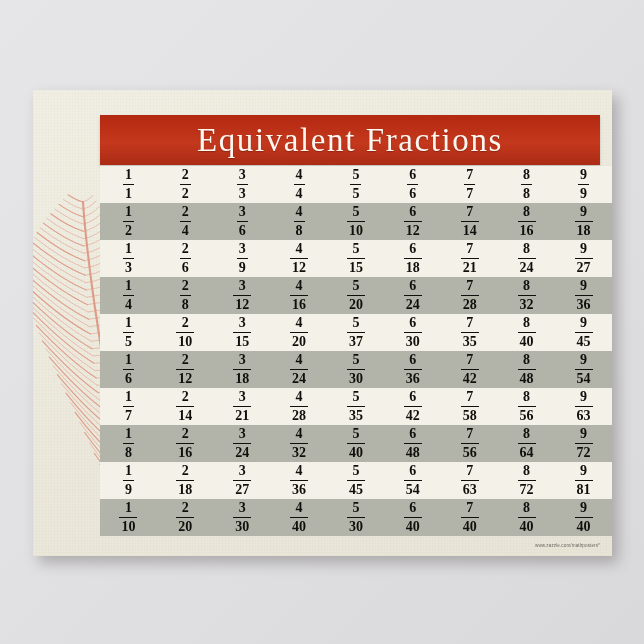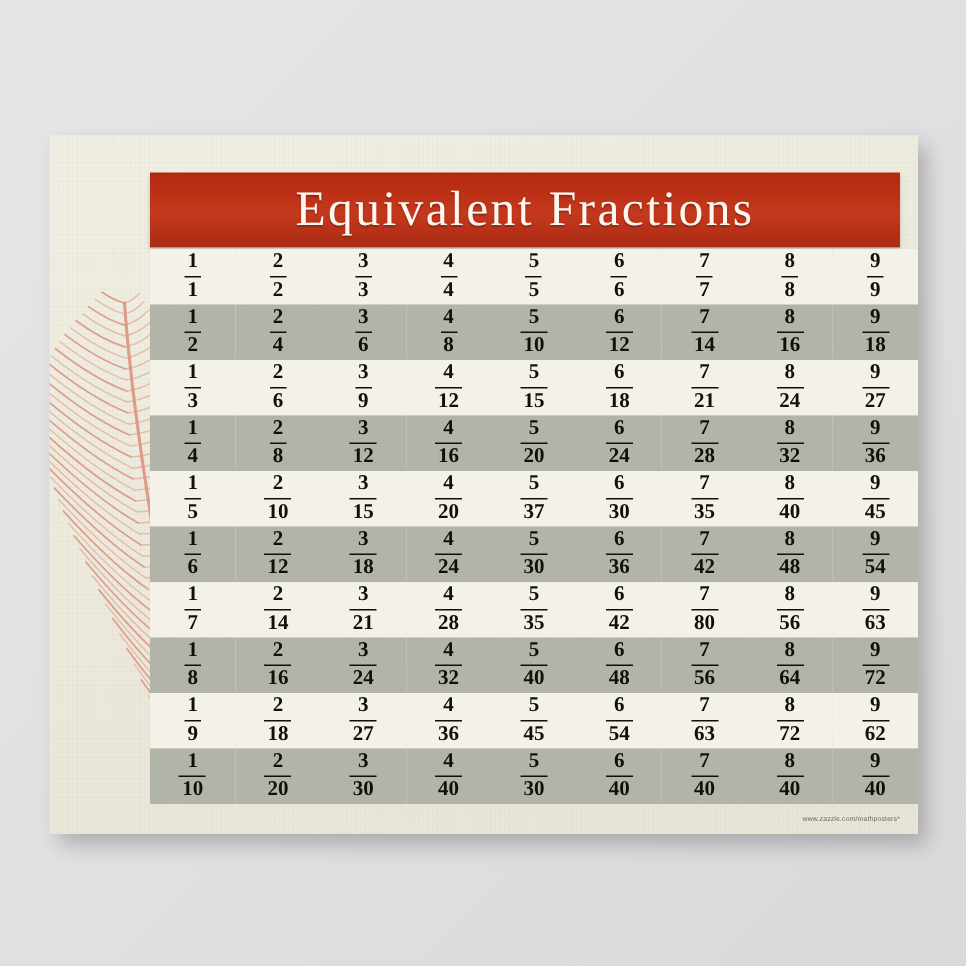--- a/index.html
+++ b/index.html
@@ -310,21 +310,21 @@
               <td><span class="frac"><span class="num">8</span><span class="den">48</span></span></td>
               <td><span class="frac"><span class="num">9</span><span class="den">54</span></span></td>
             </tr>
             <tr class="row-light">
               <td><span class="frac"><span class="num">1</span><span class="den">7</span></span></td>
               <td><span class="frac"><span class="num">2</span><span class="den">14</span></span></td>
               <td><span class="frac"><span class="num">3</span><span class="den">21</span></span></td>
               <td><span class="frac"><span class="num">4</span><span class="den">28</span></span></td>
               <td><span class="frac"><span class="num">5</span><span class="den">35</span></span></td>
               <td><span class="frac"><span class="num">6</span><span class="den">42</span></span></td>
-              <td><span class="frac"><span class="num">7</span><span class="den">80</span></span></td>
+              <td><span class="frac"><span class="num">7</span><span class="den">58</span></span></td>
               <td><span class="frac"><span class="num">8</span><span class="den">56</span></span></td>
               <td><span class="frac"><span class="num">9</span><span class="den">63</span></span></td>
             </tr>
             <tr class="row-dark">
               <td><span class="frac"><span class="num">1</span><span class="den">8</span></span></td>
               <td><span class="frac"><span class="num">2</span><span class="den">16</span></span></td>
               <td><span class="frac"><span class="num">3</span><span class="den">24</span></span></td>
               <td><span class="frac"><span class="num">4</span><span class="den">32</span></span></td>
               <td><span class="frac"><span class="num">5</span><span class="den">40</span></span></td>
               <td><span class="frac"><span class="num">6</span><span class="den">48</span></span></td>
@@ -334,21 +334,21 @@
             </tr>
             <tr class="row-light">
               <td><span class="frac"><span class="num">1</span><span class="den">9</span></span></td>
               <td><span class="frac"><span class="num">2</span><span class="den">18</span></span></td>
               <td><span class="frac"><span class="num">3</span><span class="den">27</span></span></td>
               <td><span class="frac"><span class="num">4</span><span class="den">36</span></span></td>
               <td><span class="frac"><span class="num">5</span><span class="den">45</span></span></td>
               <td><span class="frac"><span class="num">6</span><span class="den">54</span></span></td>
               <td><span class="frac"><span class="num">7</span><span class="den">63</span></span></td>
               <td><span class="frac"><span class="num">8</span><span class="den">72</span></span></td>
-              <td><span class="frac"><span class="num">9</span><span class="den">62</span></span></td>
+              <td><span class="frac"><span class="num">9</span><span class="den">81</span></span></td>
             </tr>
             <tr class="row-dark">
               <td><span class="frac"><span class="num">1</span><span class="den">10</span></span></td>
               <td><span class="frac"><span class="num">2</span><span class="den">20</span></span></td>
               <td><span class="frac"><span class="num">3</span><span class="den">30</span></span></td>
               <td><span class="frac"><span class="num">4</span><span class="den">40</span></span></td>
               <td><span class="frac"><span class="num">5</span><span class="den">30</span></span></td>
               <td><span class="frac"><span class="num">6</span><span class="den">40</span></span></td>
               <td><span class="frac"><span class="num">7</span><span class="den">40</span></span></td>
               <td><span class="frac"><span class="num">8</span><span class="den">40</span></span></td>

